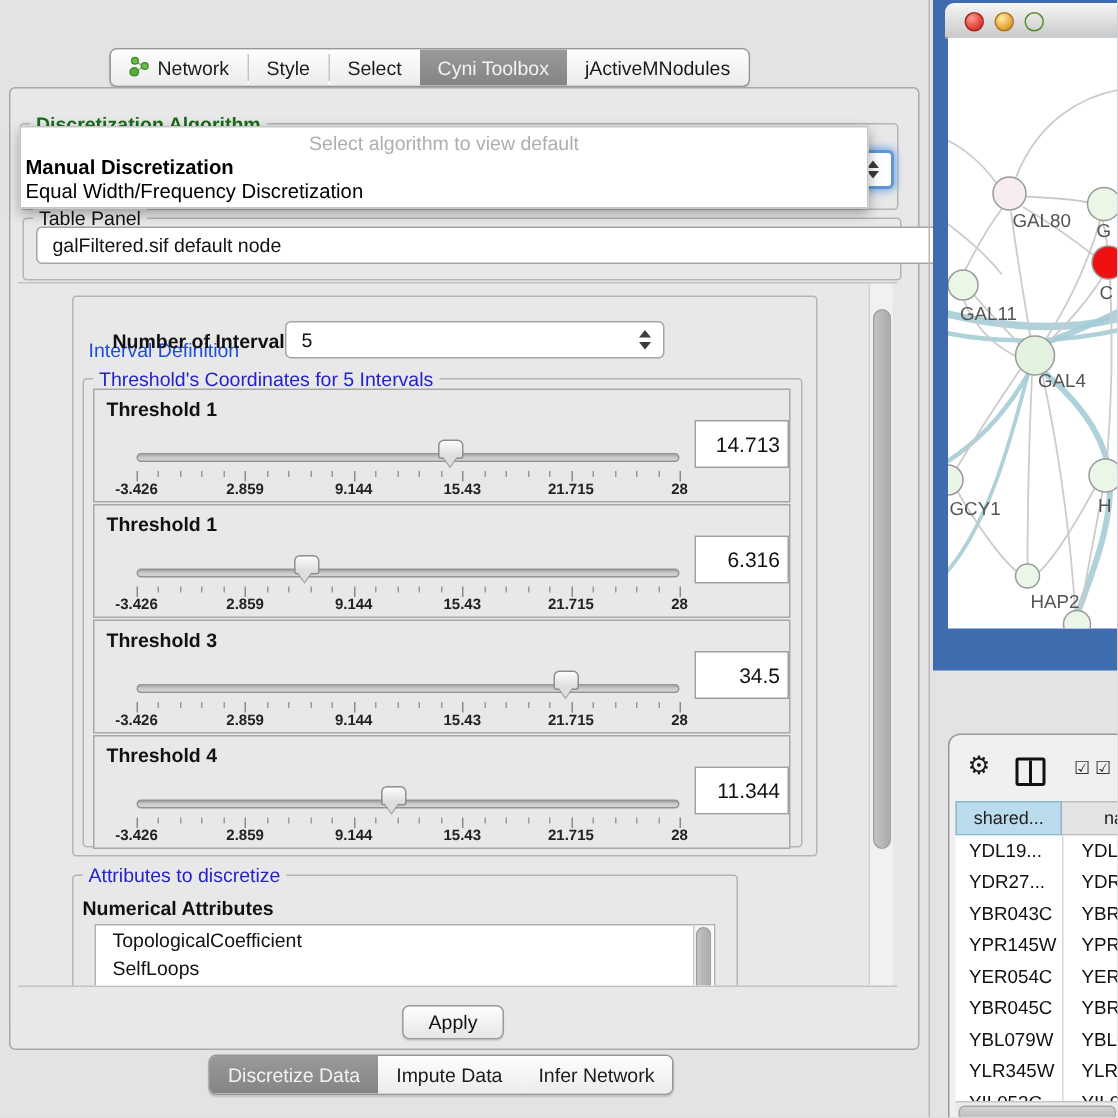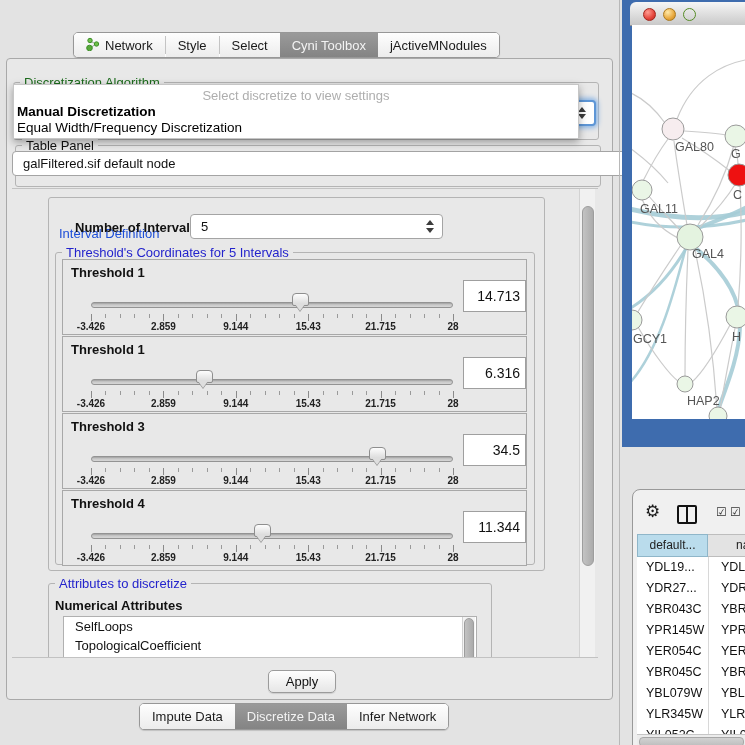--- a/index.html
+++ b/index.html
@@ -158,34 +158,34 @@
         <span>Cyni Toolbox</span>
       </div>
     <div class="item">
         <span>jActiveMNodules</span>
       </div>
   </div>
 
   <div class="abs outer-panel"></div>
 
   <div class="abs groupbox" style="left:13px;top:82px;width:584px;height:56px;"></div>
-  <div class="abs grouptitle gt-plain" style="left:20px;top:75px;">Discretization Algorithm</div>
+  <div class="abs grouptitle gt-plain" style="left:20px;top:75px;font-weight:bold;">Discretization Algorithm</div>
   <div class="abs combo focused" style="left:22px;top:100px;width:574px;height:26px;z-index:5;">
     <span class="arrows"></span>
   </div>
 
   <div class="abs popup">
-    <div class="ph">Select discretize to view settings</div>
+    <div class="ph">Select algorithm to view default</div>
     <div class="it1">Manual Discretization</div>
     <div class="it2">Equal Width/Frequency Discretization</div>
   </div>
 
   <div class="abs groupbox" style="left:15px;top:145px;width:584px;height:40px;"></div>
   <div class="abs grouptitle" style="left:22px;top:138px;color:#111;">Table Panel</div>
-  <div class="abs combo" style="left:12px;top:151px;width:675px;height:25px;">
+  <div class="abs combo" style="left:24px;top:151px;width:675px;height:25px;">
     <span>galFiltered.sif default node</span>
     <span class="arrows"></span>
   </div>
 
   <div class="abs scroll-area">
 
     <div class="groupbox" style="left:36px;top:8px;width:495px;height:372px;"></div>
     <div class="grouptitle gt-green" style="left:43px;top:1px;">Interval Definition</div>
 
     <div class="bold13" style="left:63px;top:31px;">Number of Intervals</div>
@@ -348,41 +348,41 @@
           <div class="scale-lab" style="left: 317.6px;">21.715</div>
           <div class="scale-lab" style="left: 390px;">28</div>
           <div class="tvalue">11.344</div>
         </div>
       </div>
 
     <div class="groupbox" style="left:36px;top:394px;width:442px;height:90px;"></div>
     <div class="grouptitle gt-blue" style="left:43px;top:387px;">Attributes to discretize</div>
     <div class="bold13" style="left:43px;top:409px;">Numerical Attributes</div>
     <div class="attr-list" id="attr-list" style="left:51px;top:427px;width:412px;height:60px;">
+        <div class="attr-item">TopologicalCoefficient</div>
         <div class="attr-item">SelfLoops</div>
-        <div class="attr-item">TopologicalCoefficient</div>
         <div class="attr-item">BetweennessCentrality</div>
       </div>
     <div class="vscroll" style="left:450px;top:428px;width:12px;height:58px;background:#f4f4f4;">
       <div class="vthumb" style="left:1px;top:1px;width:8px;height:50px;"></div>
     </div>
 
     <div class="vscroll" style="left:567px;top:0;width:15px;height:468px;">
       <div class="vthumb" style="left:2px;top:17px;width:10px;height:358px;"></div>
     </div>
   </div>
 
   <div class="abs apply-btn">Apply</div>
 
   <div class="abs seg bottomseg">
+    <div class="item sel">
+        <span>Discretize Data</span>
+      </div>
     <div class="item">
         <span>Impute Data</span>
-      </div>
-    <div class="item sel">
-        <span>Discretize Data</span>
       </div>
     <div class="item">
         <span>Infer Network</span>
       </div>
   </div>
 
   <div class="abs gap-line"></div>
   <div class="abs net-frame">
     <div class="net-titlebar">
       <span class="light red"></span>
@@ -441,21 +441,21 @@
   </div>
 
 
   <div class="abs tp-panel">
     <span class="gear-icon">⚙</span>
     <span class="split-icon"></span>
     <span class="cb-icon" style="left:83px;">☑</span>
     <span class="cb-icon" style="left:97px;">☑</span>
 
     <div class="thead-row">
-      <div class="th1">default...</div>
+      <div class="th1">shared...</div>
       <div class="th2">na</div>
     </div>
 
     <div class="tbody" id="table-rows">
       <div class="colsep"></div>
     <div class="trow">
           <span class="c1">YDL19...</span>
           <span class="c2">YDL1</span>
         </div>
         <div class="trow">

